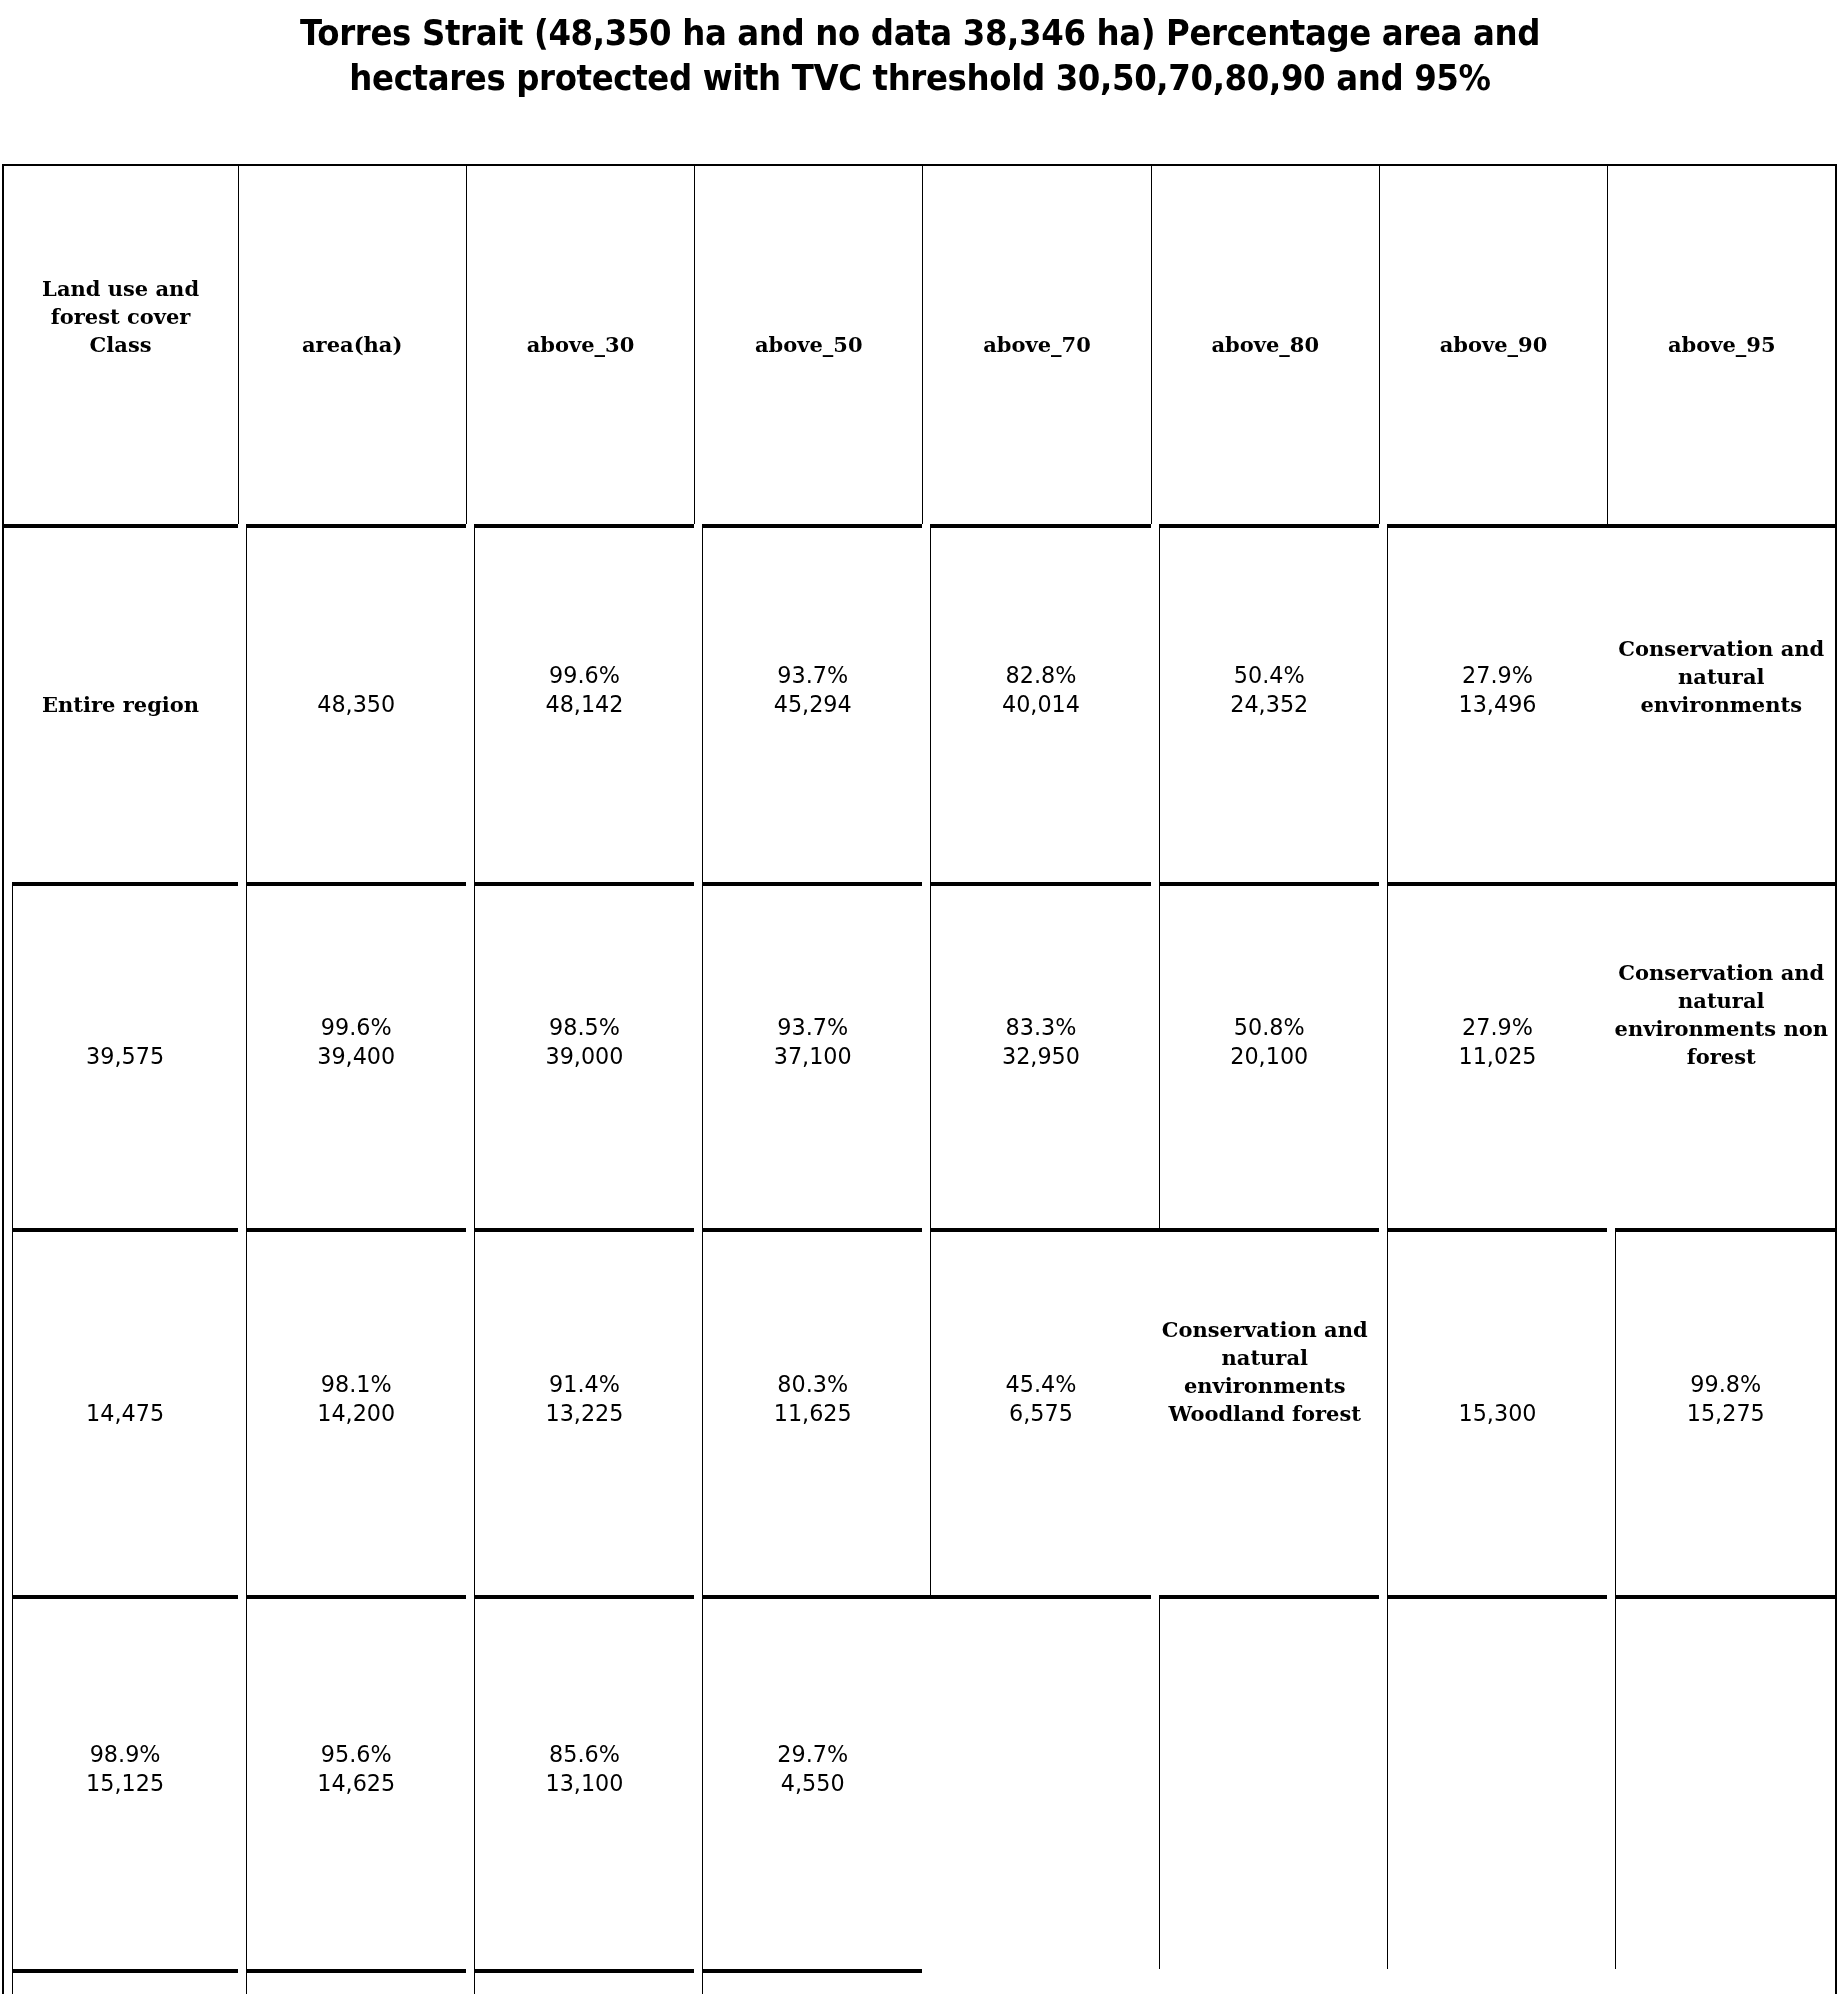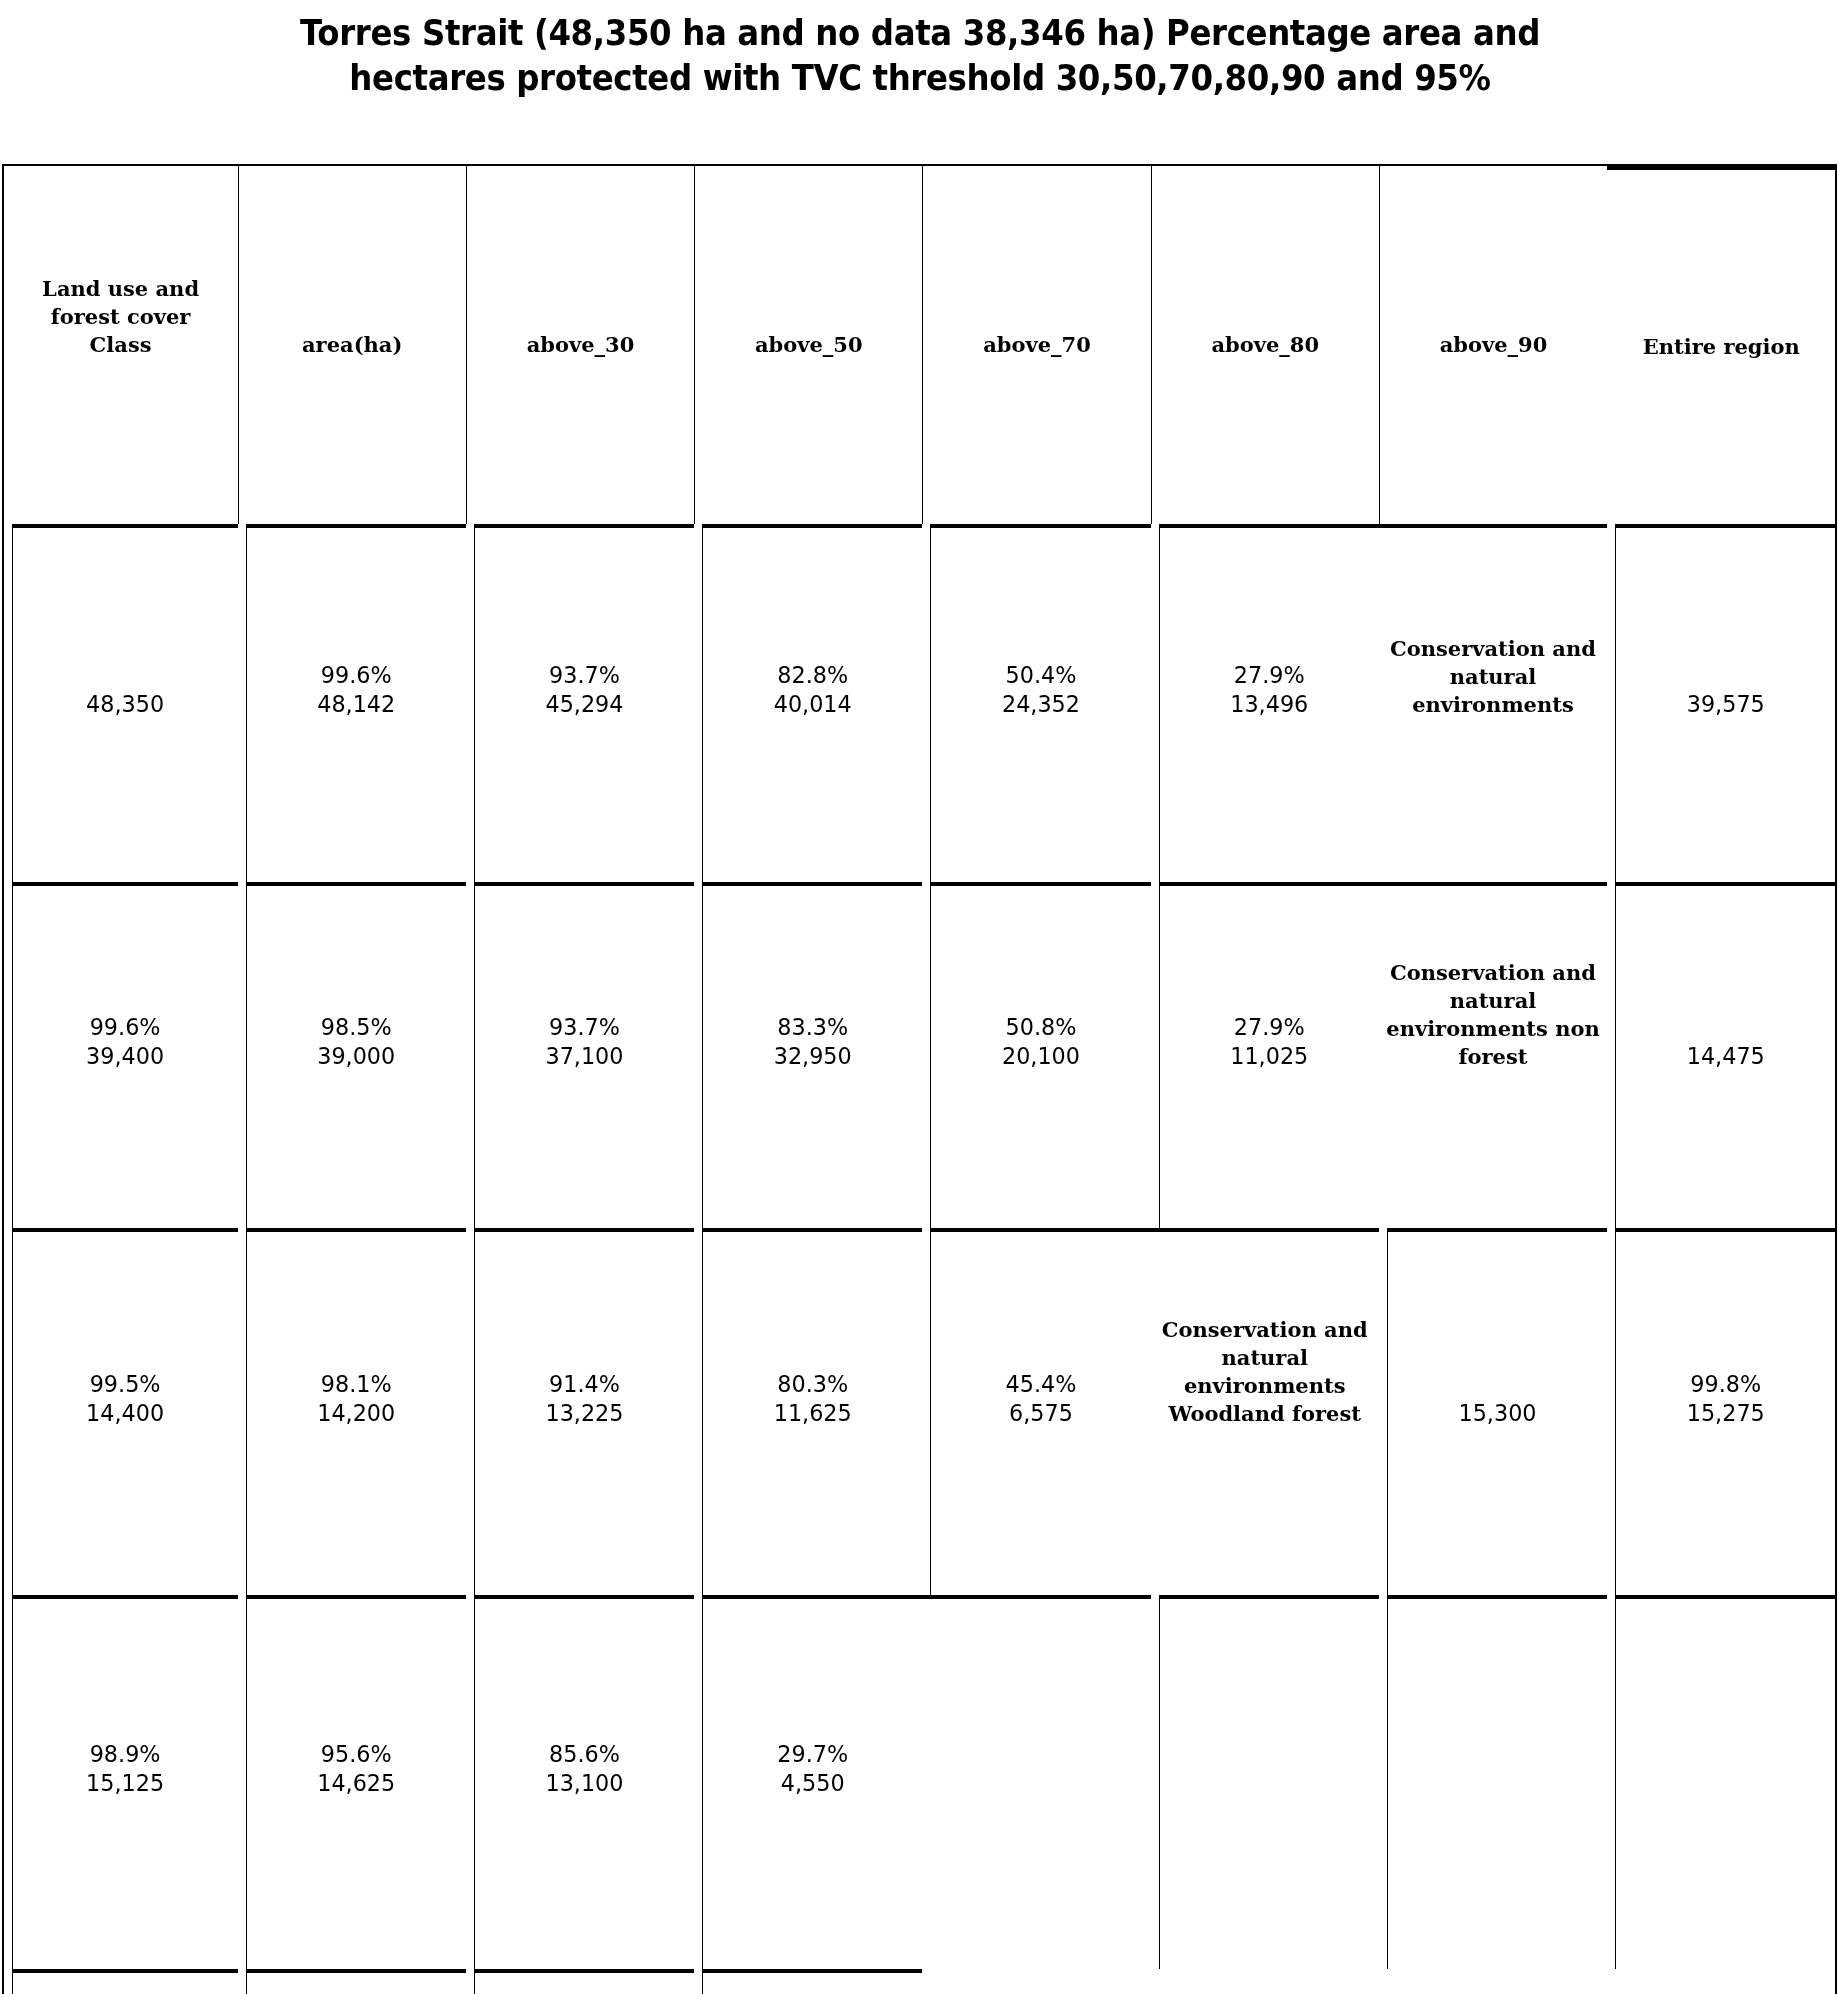--- a/index.html
+++ b/index.html
@@ -66,20 +66,25 @@
       <div class="cell header r0">
         <div class="inner">
           <div>above_80</div>
         </div>
       </div>
       <div class="cell header r0">
         <div class="inner">
           <div>above_90</div>
         </div>
       </div>
+      <div class="cell header r0">
+        <div class="inner">
+          <div>above_95</div>
+        </div>
+      </div>
       <div class="cell c0 label">
         <div class="inner">
           <div>Entire region</div>
         </div>
       </div>
       <div class="cell num">
         <div class="inner">
           <div>48,350</div>
         </div>
       </div>
@@ -169,26 +174,20 @@
           <div>forest</div>
         </div>
       </div>
       <div class="cell num">
         <div class="inner">
           <div>14,475</div>
         </div>
       </div>
       <div class="cell num">
         <div class="inner">
-          <div>99.5%</div>
-          <div>14,400</div>
-        </div>
-      </div>
-      <div class="cell num">
-        <div class="inner">
           <div>98.1%</div>
           <div>14,200</div>
         </div>
       </div>
       <div class="cell num">
         <div class="inner">
           <div>91.4%</div>
           <div>13,225</div>
         </div>
       </div>

